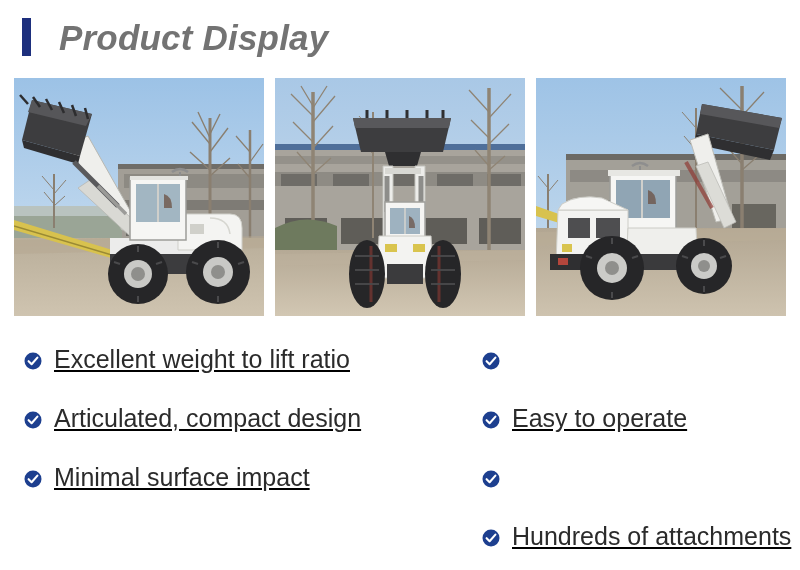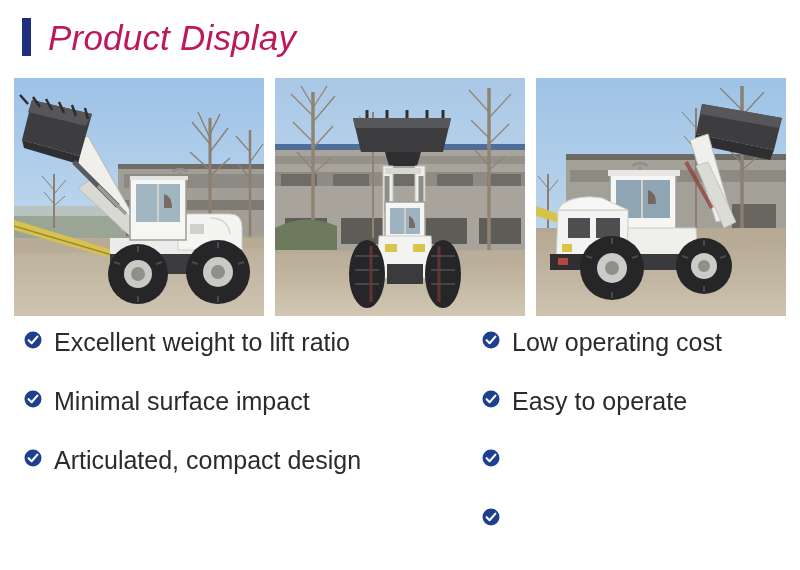--- a/index.html
+++ b/index.html
@@ -24,25 +24,25 @@
     align-items: center;
   }
   .title-accent {
     width: 9px;
     height: 38px;
     background: #1d2f7d;
     margin-left: 22px;
     flex: 0 0 auto;
   }
   .page-title {
-    margin-left: 17px;
+    margin-left: 28px;
     font-size: 35px;
-    font-weight: normal;
+    font-weight: bold;
     font-style: italic;
-    color: #be185d;
+    color: #737373;
     letter-spacing: 0.2px;
     white-space: nowrap;
     line-height: 1;
   }
 
   
   .gallery {
     position: absolute;
     left: 14px; top: 78px;
     width: 773px; height: 238px;
@@ -70,21 +70,22 @@
     flex: 0 0 auto;
     display: flex;
     flex-direction: column;
   }
   .feat-col.left  { width: 440px; padding-left: 24px; }
   .feat-col.right { width: 336px; padding-left: 18px; }
 
   .feat-item {
     height: 59px;
     display: flex;
-    align-items: flex-start;
+    align-items: center;
+    text-decoration: underline;
   }
   .check-icon {
     width: 18px; height: 18px;
     flex: 0 0 auto;
     margin-right: 12px;
     position: relative;
     top: 1px;
   }
   .check-icon svg { display: block; }
   .feat-text {
@@ -394,42 +395,41 @@
       </span>
       <span class="feat-text">Excellent weight to lift ratio</span>
     </div>
     <div class="feat-item">
       <span class="check-icon">
         <svg width="18" height="18" viewBox="0 0 18 18" xmlns="http://www.w3.org/2000/svg">
           <circle cx="9" cy="9" r="8.5" fill="#1d3f8f"></circle>
           <path d="M4.6 9.2 L7.6 12.2 L13.4 5.6" stroke="#ffffff" stroke-width="2.1" fill="none" stroke-linecap="round" stroke-linejoin="round"></path>
         </svg>
       </span>
+      <span class="feat-text">Articulated, compact design</span>
+    </div>
+    <div class="feat-item">
+      <span class="check-icon">
+        <svg width="18" height="18" viewBox="0 0 18 18" xmlns="http://www.w3.org/2000/svg">
+          <circle cx="9" cy="9" r="8.5" fill="#1d3f8f"></circle>
+          <path d="M4.6 9.2 L7.6 12.2 L13.4 5.6" stroke="#ffffff" stroke-width="2.1" fill="none" stroke-linecap="round" stroke-linejoin="round"></path>
+        </svg>
+      </span>
       <span class="feat-text">Minimal surface impact</span>
     </div>
-    <div class="feat-item">
-      <span class="check-icon">
-        <svg width="18" height="18" viewBox="0 0 18 18" xmlns="http://www.w3.org/2000/svg">
-          <circle cx="9" cy="9" r="8.5" fill="#1d3f8f"></circle>
-          <path d="M4.6 9.2 L7.6 12.2 L13.4 5.6" stroke="#ffffff" stroke-width="2.1" fill="none" stroke-linecap="round" stroke-linejoin="round"></path>
-        </svg>
-      </span>
-      <span class="feat-text">Articulated, compact design</span>
-    </div>
   </div>
 
   <div class="feat-col right">
     <div class="feat-item">
       <span class="check-icon">
         <svg width="18" height="18" viewBox="0 0 18 18" xmlns="http://www.w3.org/2000/svg">
           <circle cx="9" cy="9" r="8.5" fill="#1d3f8f"></circle>
           <path d="M4.6 9.2 L7.6 12.2 L13.4 5.6" stroke="#ffffff" stroke-width="2.1" fill="none" stroke-linecap="round" stroke-linejoin="round"></path>
         </svg>
       </span>
-      <span class="feat-text">Low operating cost</span>
     </div>
     <div class="feat-item">
       <span class="check-icon">
         <svg width="18" height="18" viewBox="0 0 18 18" xmlns="http://www.w3.org/2000/svg">
           <circle cx="9" cy="9" r="8.5" fill="#1d3f8f"></circle>
           <path d="M4.6 9.2 L7.6 12.2 L13.4 5.6" stroke="#ffffff" stroke-width="2.1" fill="none" stroke-linecap="round" stroke-linejoin="round"></path>
         </svg>
       </span>
       <span class="feat-text">Easy to operate</span>
     </div>
@@ -441,16 +441,17 @@
         </svg>
       </span>
     </div>
     <div class="feat-item">
       <span class="check-icon">
         <svg width="18" height="18" viewBox="0 0 18 18" xmlns="http://www.w3.org/2000/svg">
           <circle cx="9" cy="9" r="8.5" fill="#1d3f8f"></circle>
           <path d="M4.6 9.2 L7.6 12.2 L13.4 5.6" stroke="#ffffff" stroke-width="2.1" fill="none" stroke-linecap="round" stroke-linejoin="round"></path>
         </svg>
       </span>
+      <span class="feat-text">Hundreds of attachments</span>
     </div>
   </div>
 
 </div>
 
 </body></html>

